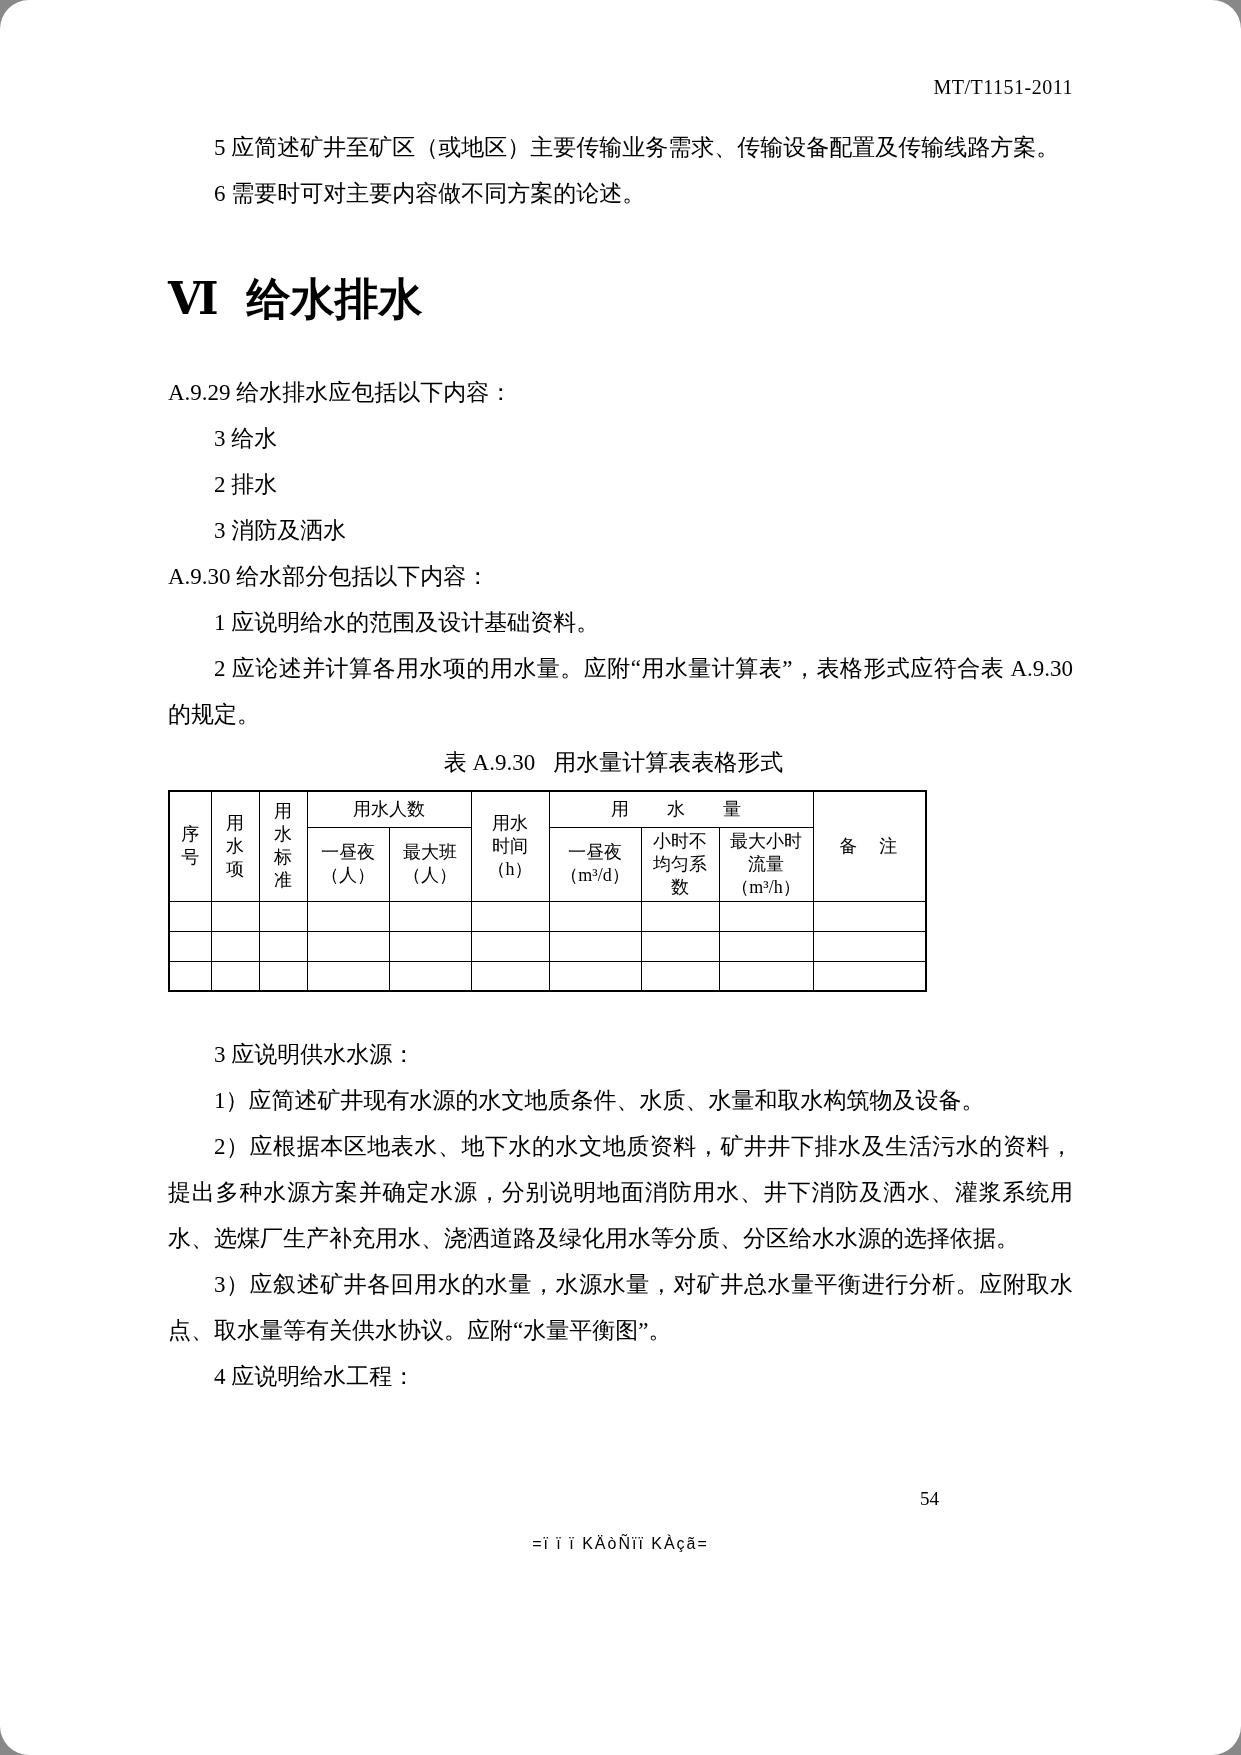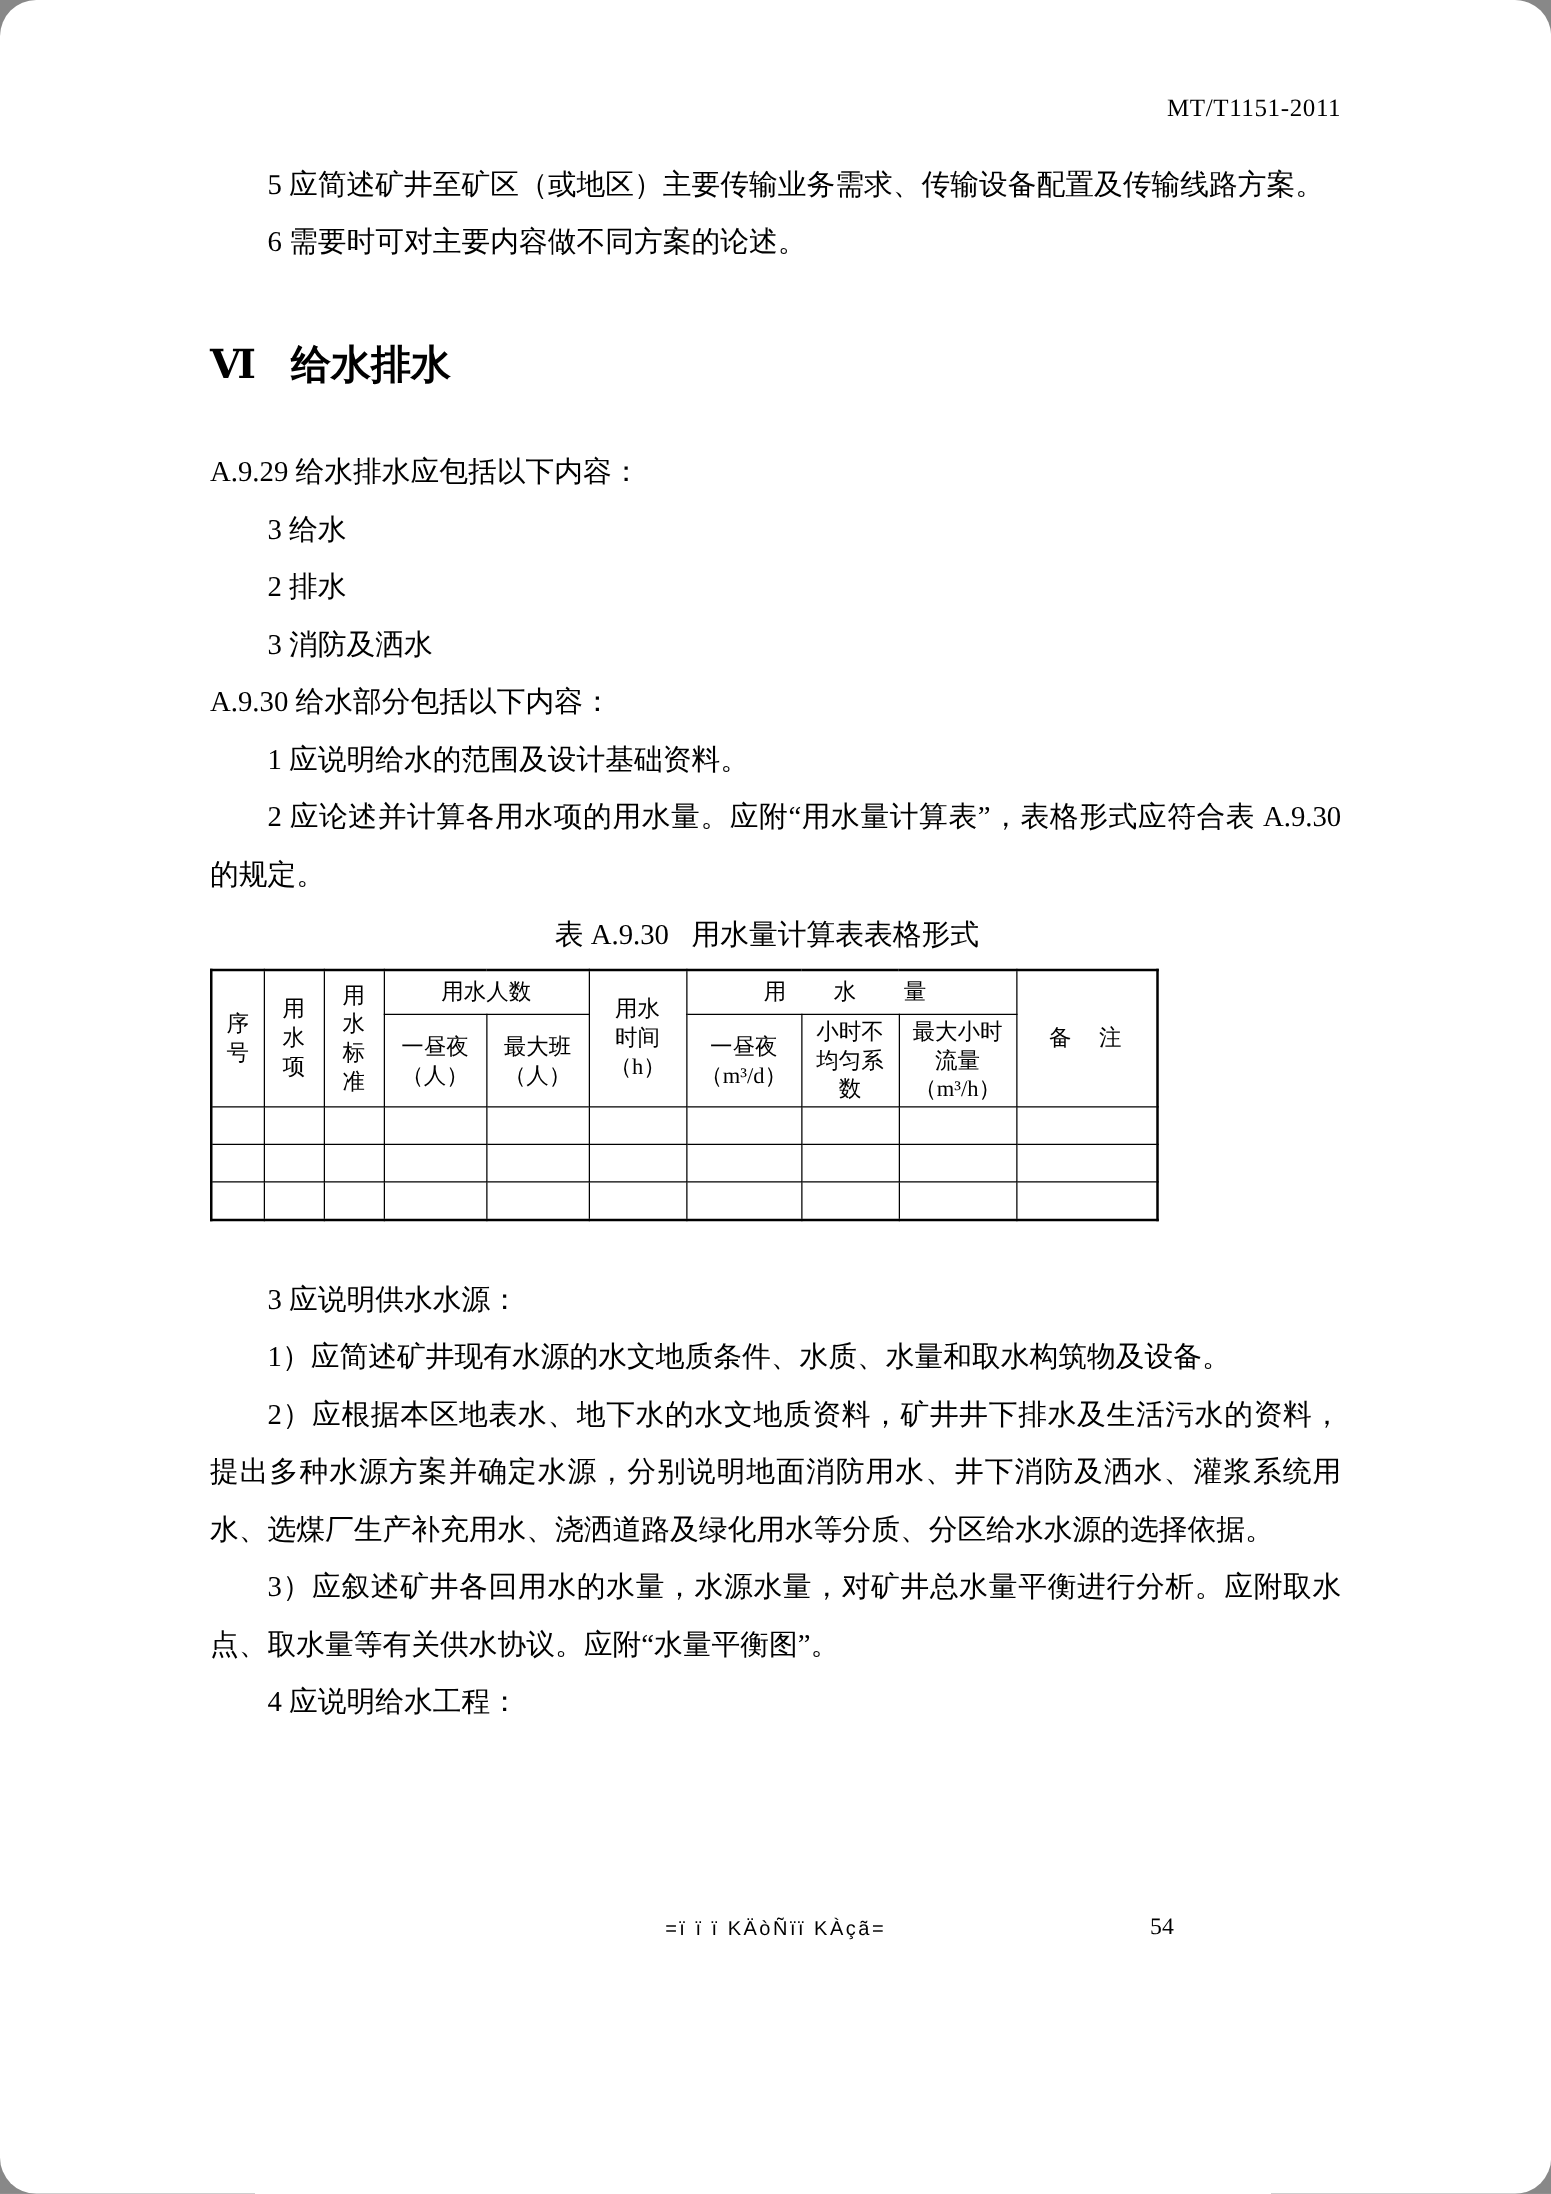--- a/index.html
+++ b/index.html
@@ -27,21 +27,21 @@
   p.body {
     font-size:23px;
     line-height:46px;
     text-align:justify;
   }
   .indent { text-indent:2em; }
   .mt-first { margin-top:26px; }
   h1.section {
     margin-top:54px;
     margin-bottom:42px;
-    font-size:32px;
+    font-size:44px;
     font-weight:bold;
     line-height:1.3;
   }
   h1.section .numeral { margin-right:28px; }
   .table-wrap { width:891px; margin-top:8px; }
   .table-caption {
     text-align:center;
     font-size:23px;
     line-height:34px;
     margin-bottom:10px;
@@ -69,21 +69,20 @@
   td.lh-xu { line-height:54px; }
   td.lh-3 { line-height:28px; }
   td.lh-4 { line-height:24px; }
   td.group-sl { letter-spacing:10px; }
   td.beizhu { letter-spacing:2px; }
   .after-table { margin-top:40px; }
   .page-number {
     position:absolute;
     left:920px; top:1488px;
     font-size:19px;
-    margin-top:43px;
   }
   .watermark {
     position:absolute;
     left:0; top:1535px;
     width:100%;
     text-align:center;
     font-size:16px;
     color:#000000;
     letter-spacing:2px;
     font-family:"Liberation Sans","DejaVu Sans",sans-serif;

